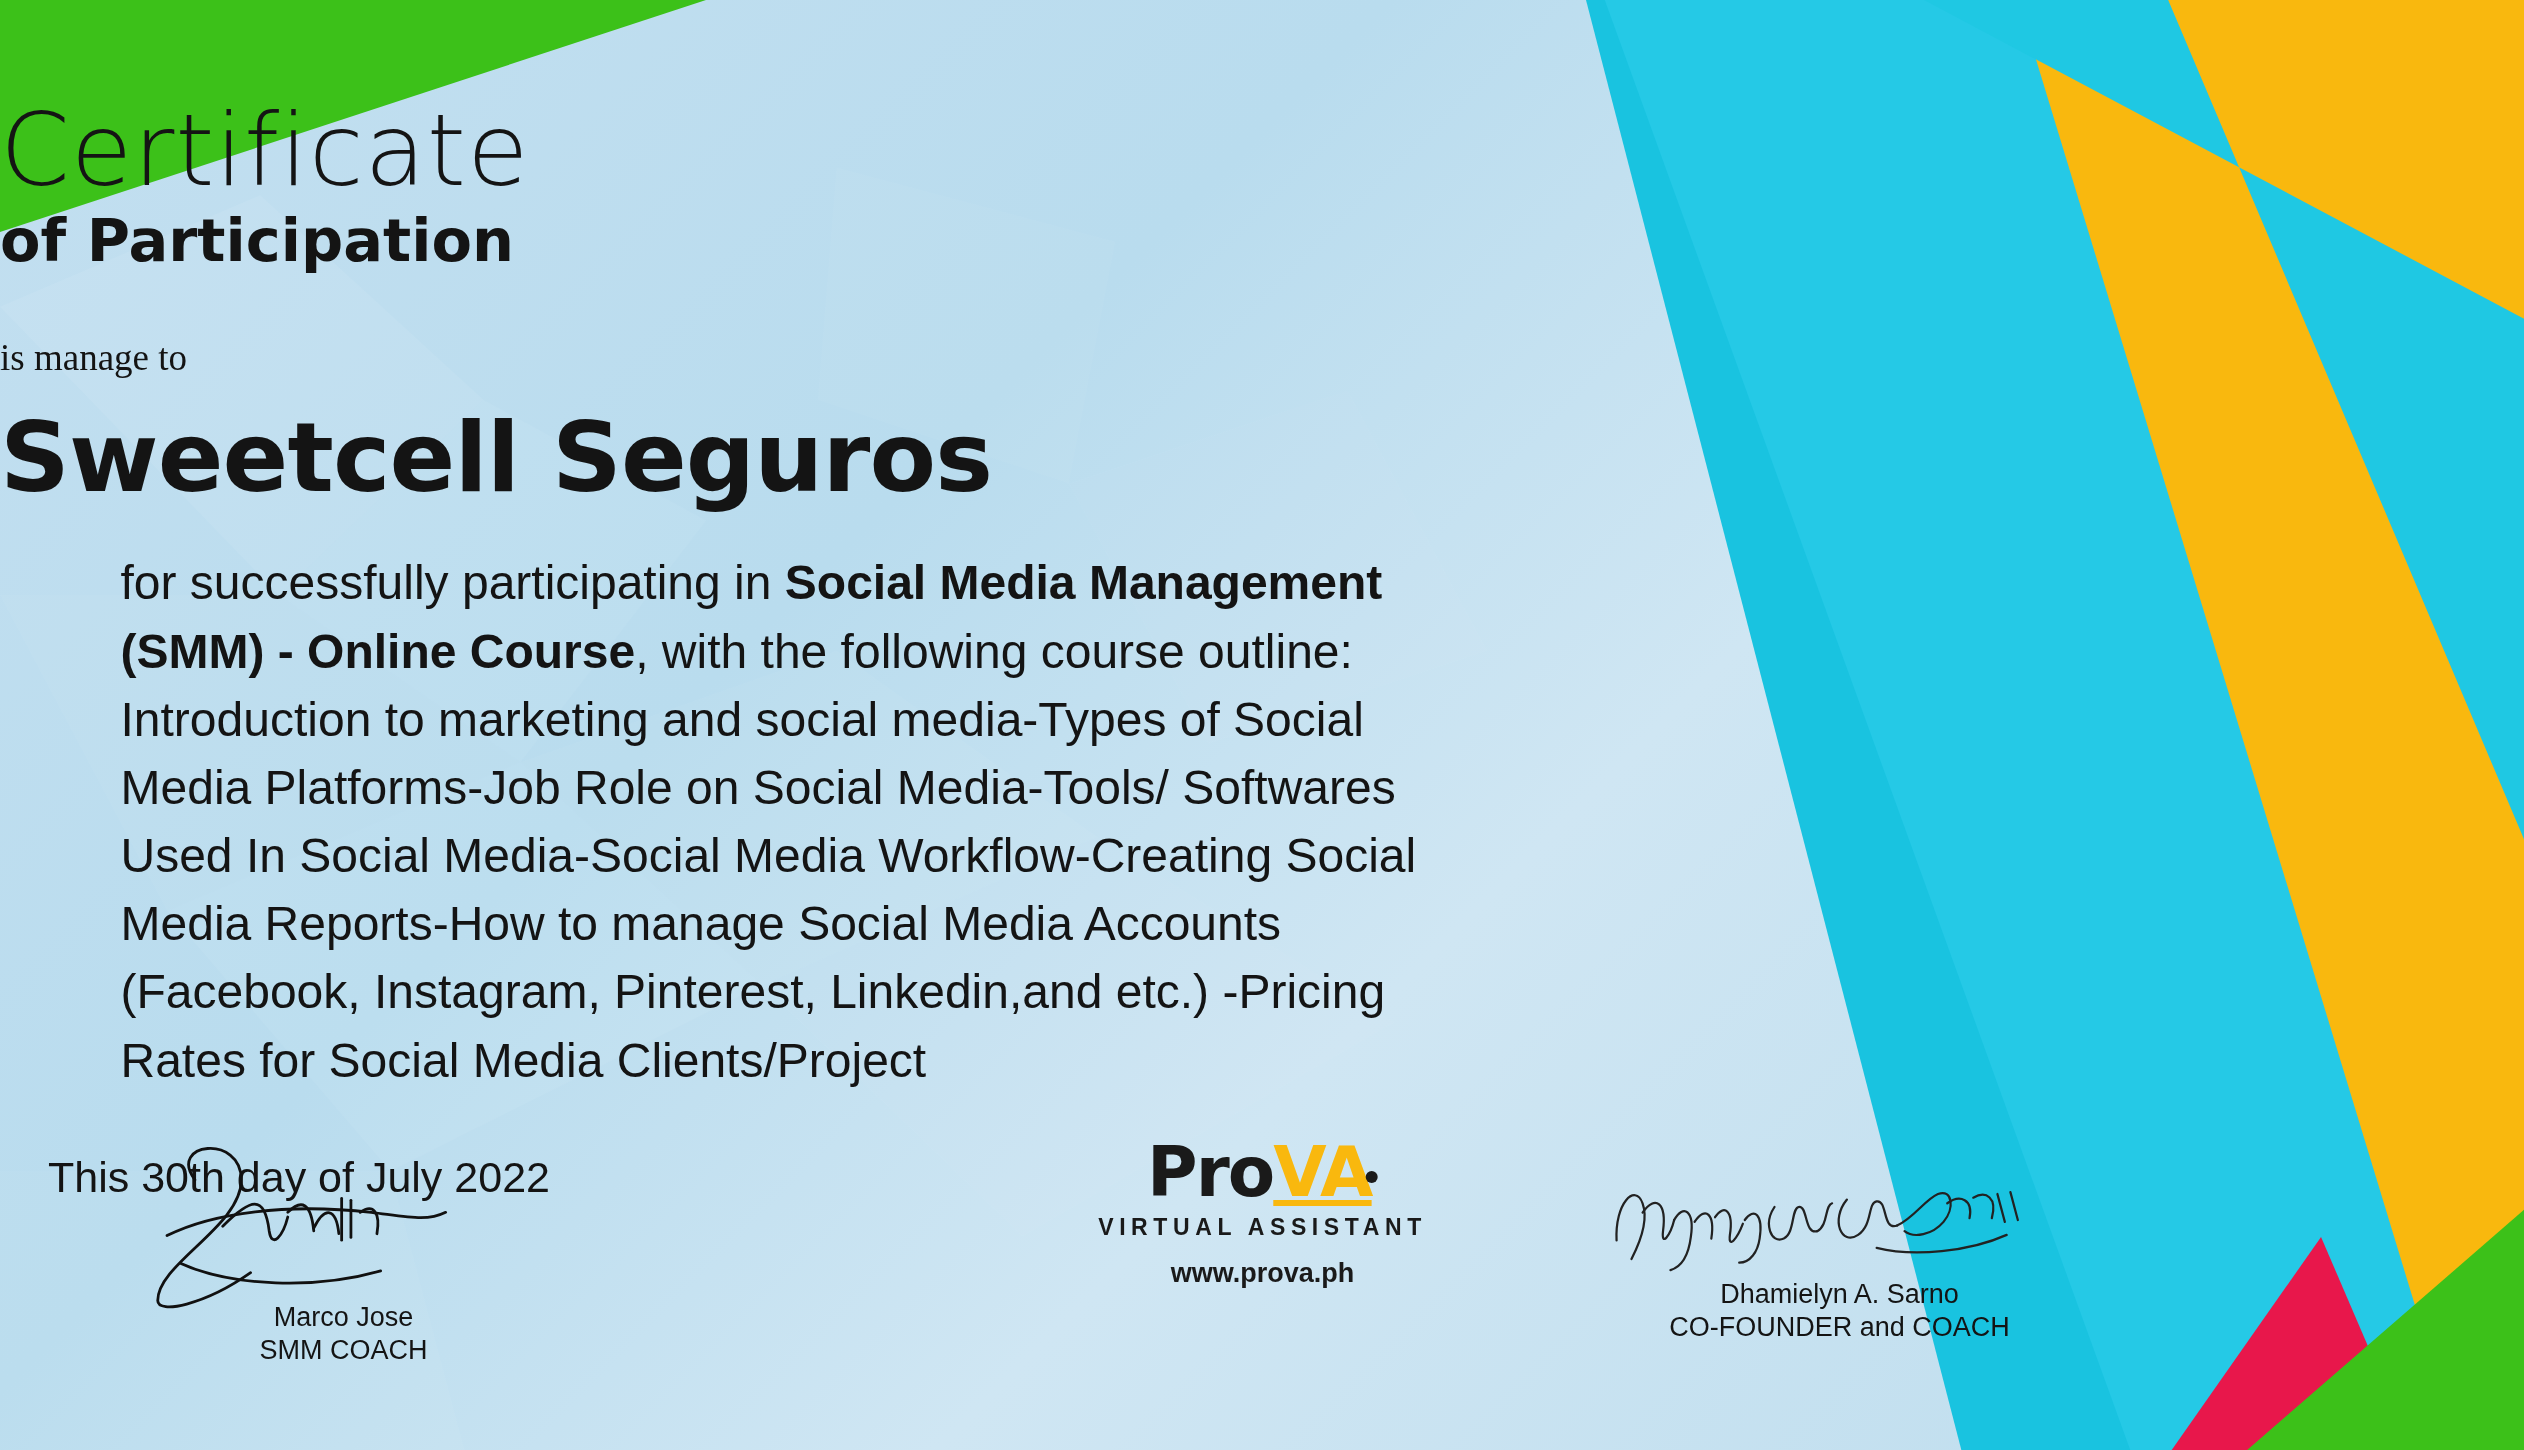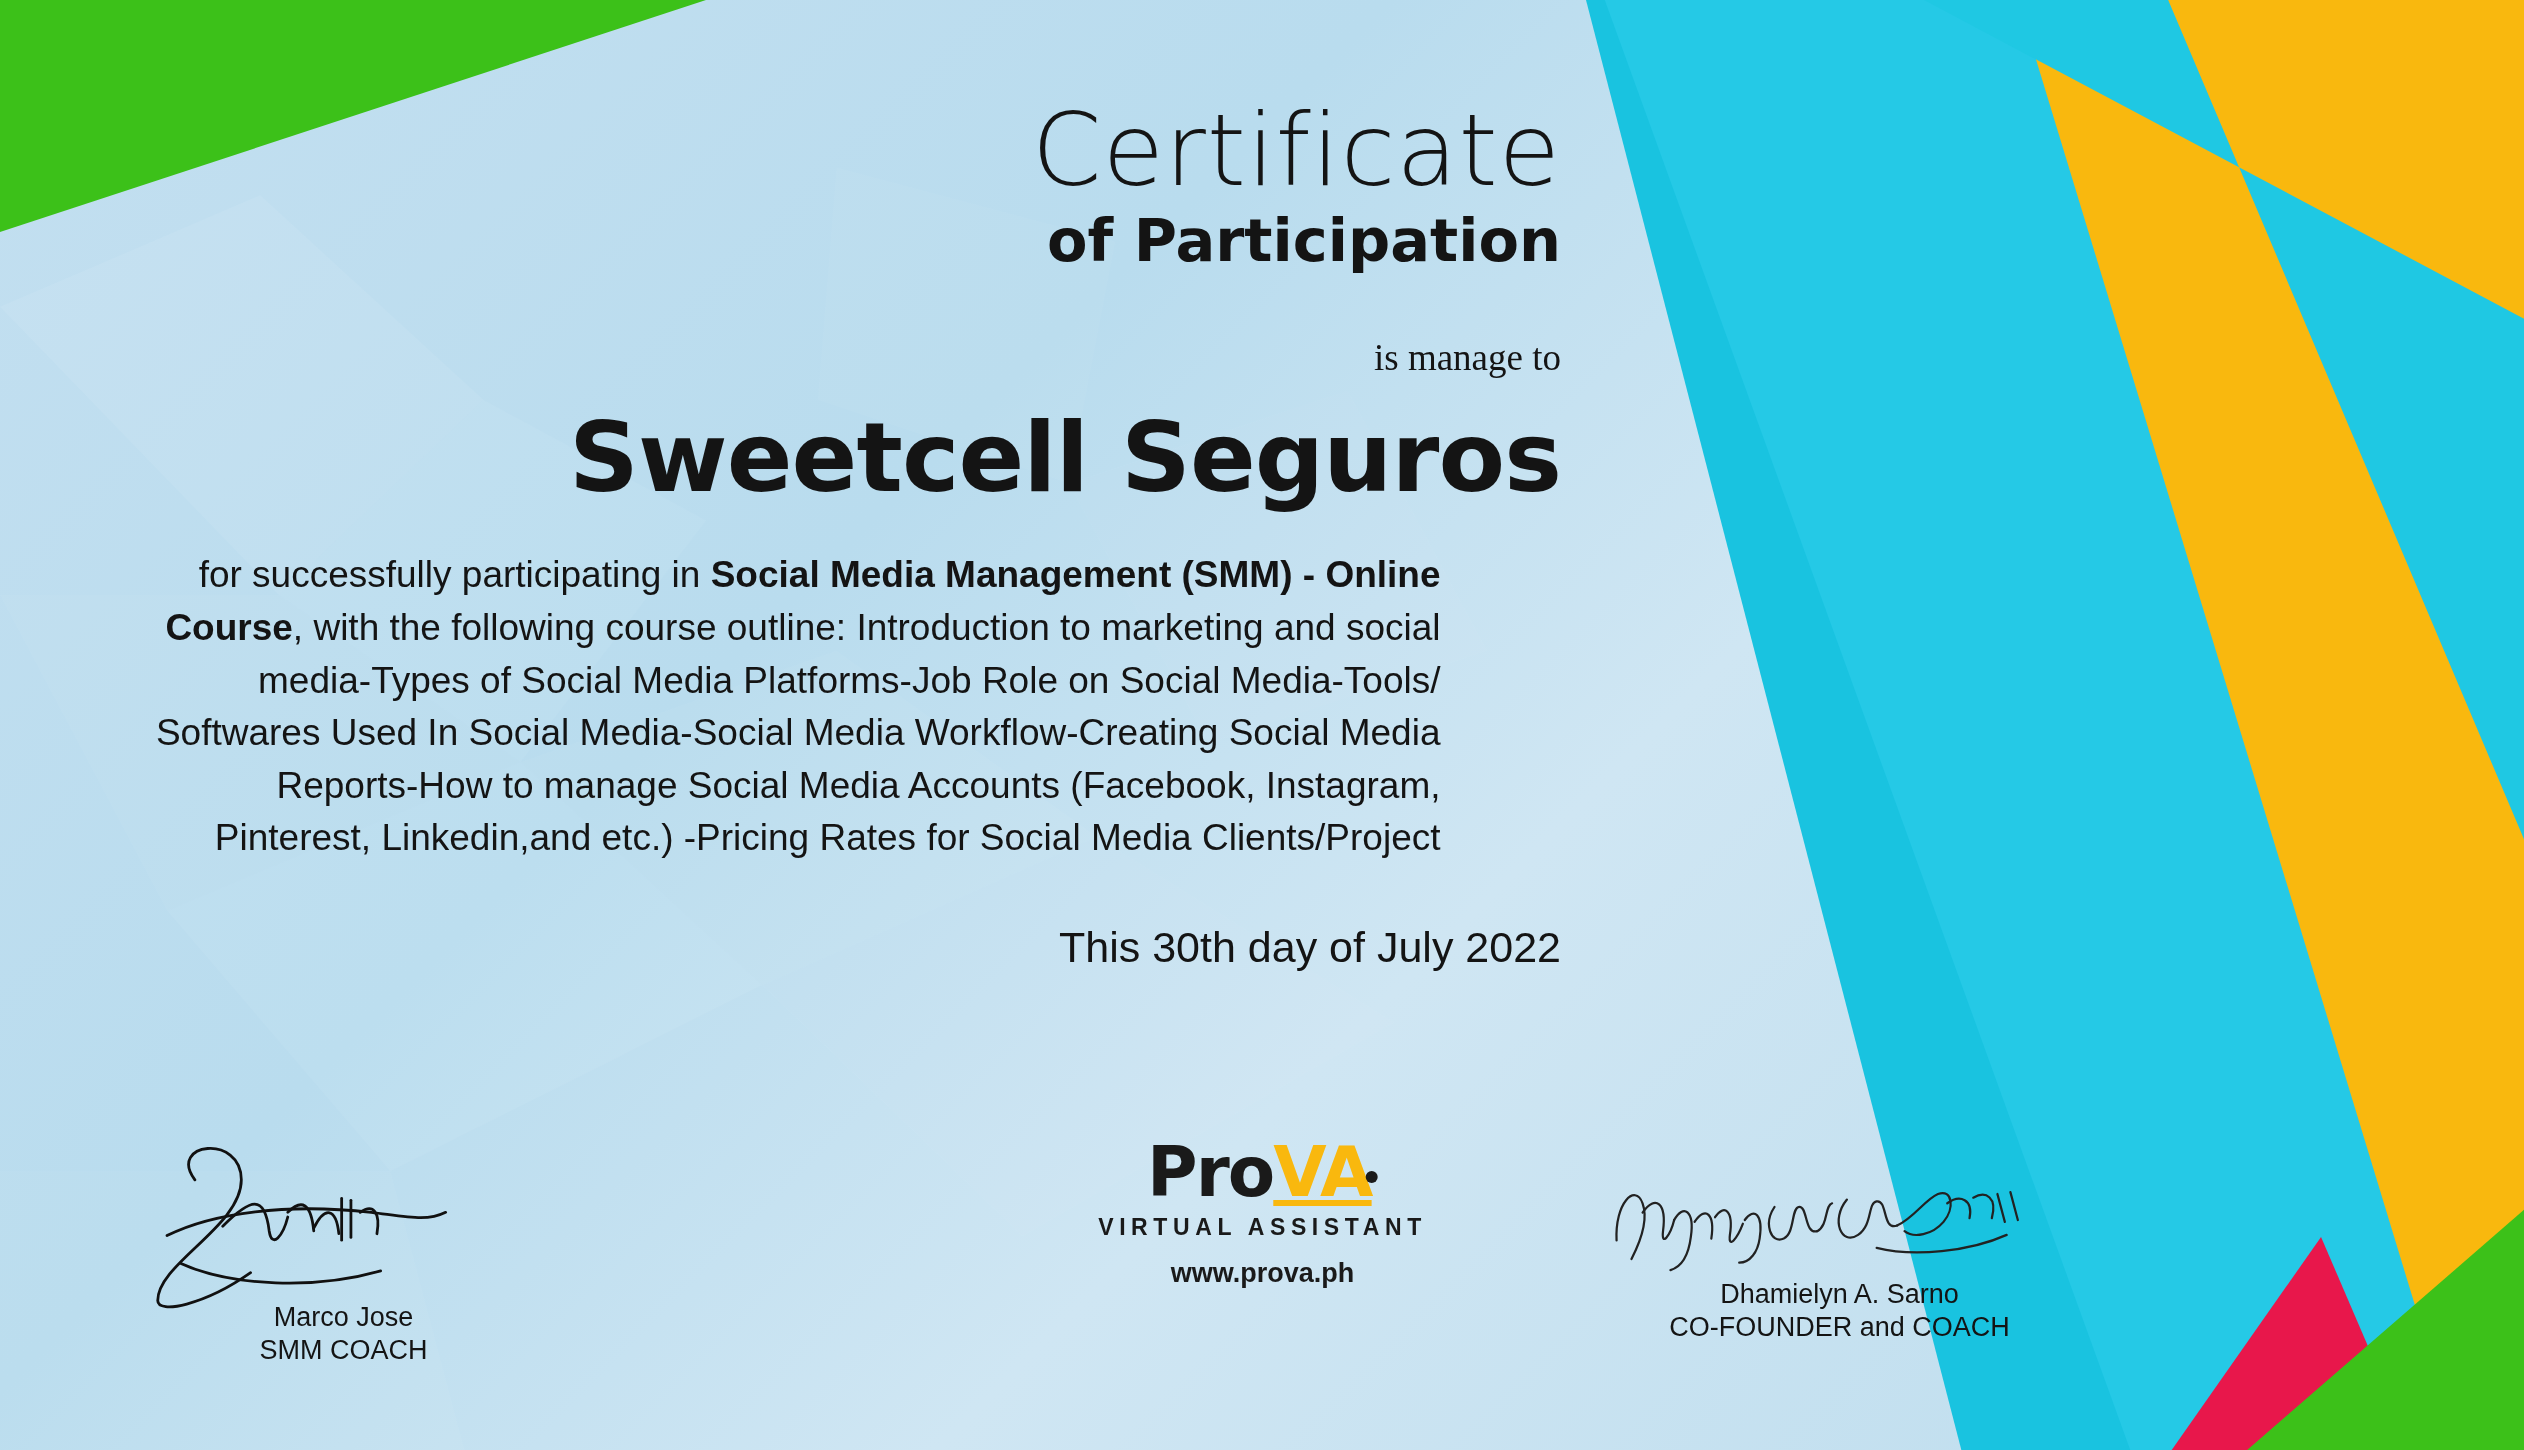--- a/index.html
+++ b/index.html
@@ -78,21 +78,21 @@
     background: #e8174b;
     clip-path: polygon(62% 0, 100% 100%, 0 100%);
   }
 
   
   .content {
     position: absolute;
     top: 0; left: 0;
     width: 1561px;
     height: 1451px;
-    text-align: right;
+    text-align: left;
   }
 
   .title {
     font-family: "DejaVu Sans", sans-serif;
     font-weight: 300;
     font-size: 100px;
     letter-spacing: 0.9px;
     margin-top: 98px;
     line-height: 1.05;
   }
@@ -110,21 +110,21 @@
   }
   .recipient {
     font-family: "DejaVu Sans", sans-serif;
     font-weight: bold;
     font-size: 97px;
     margin-top: 22px;
     letter-spacing: -0.9px;
   }
   .body-text {
     font-family: "Liberation Sans", sans-serif;
-    font-size: 37px;
+    font-size: 48px;
     line-height: 1.42;
     margin: 35px auto 0 auto;
     width: 1320px;
   }
   .body-text b { font-weight: bold; }
 
   .date-line {
     font-family: "Liberation Sans", sans-serif;
     font-size: 43px;
     margin-top: 58px;

